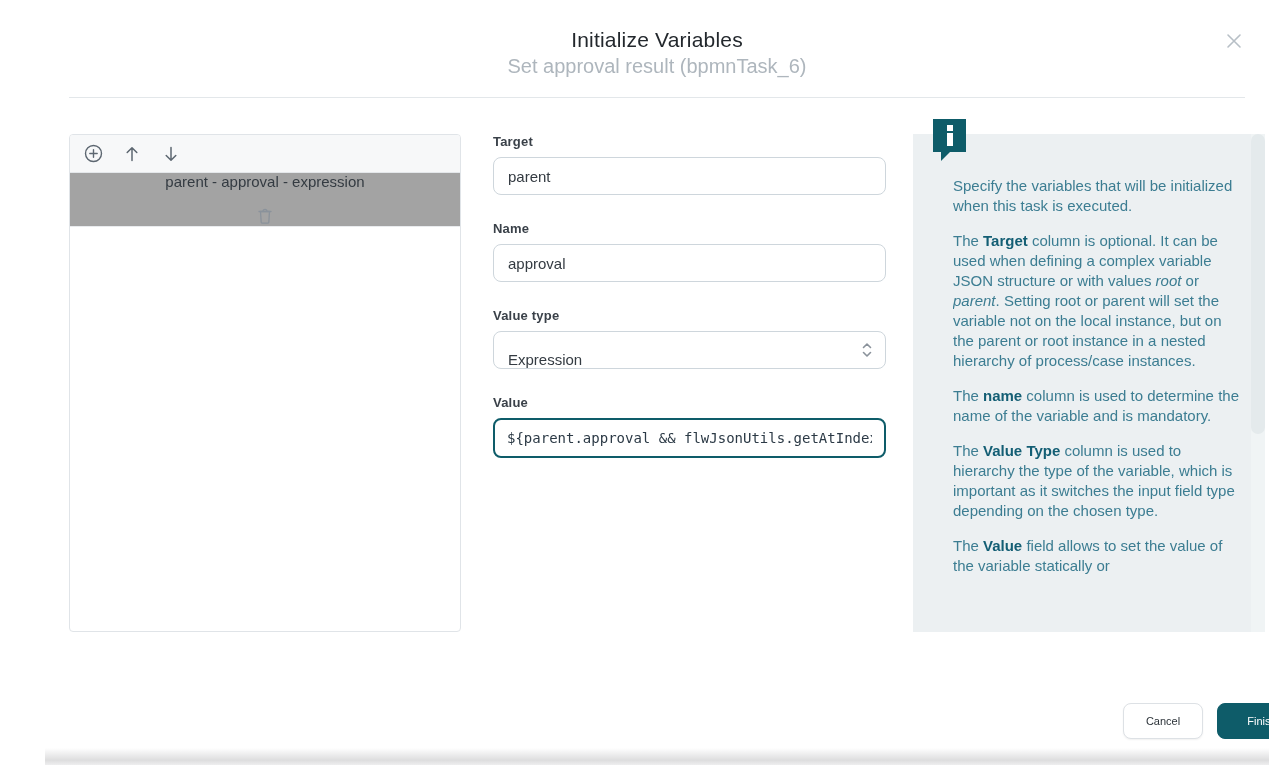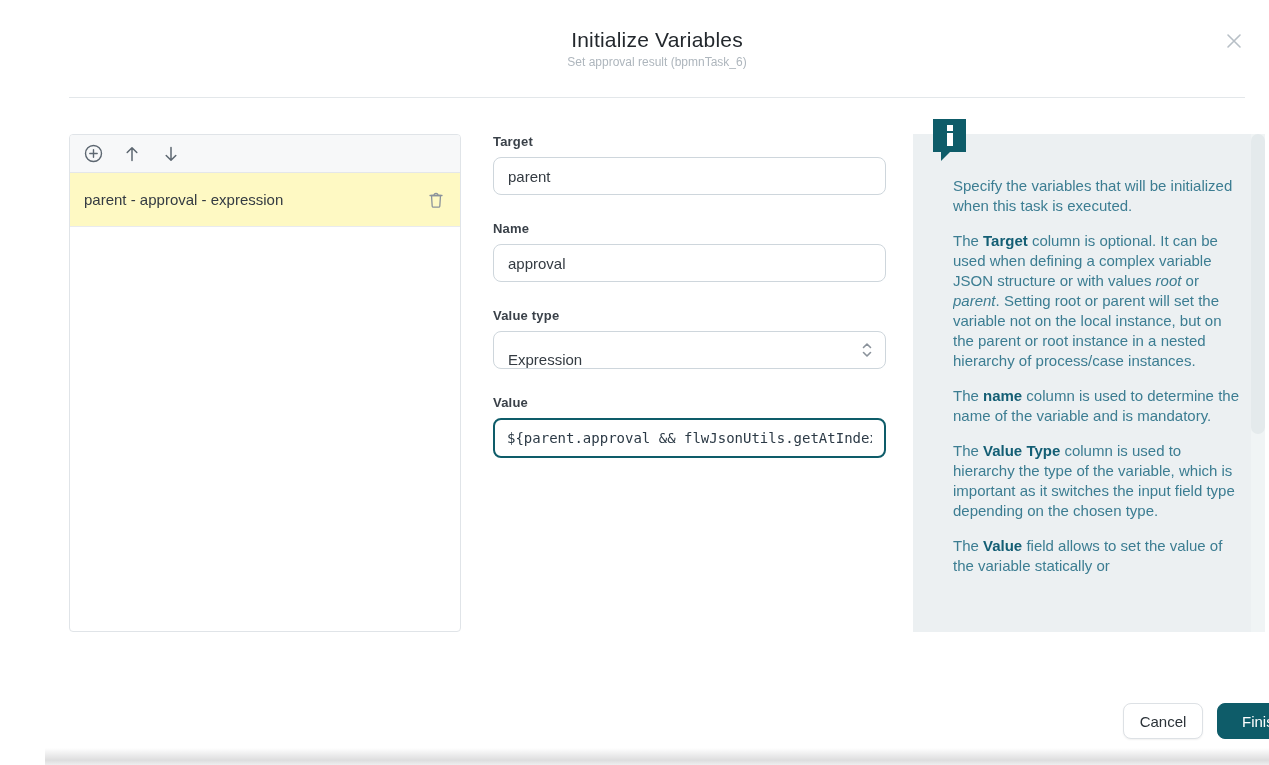--- a/index.html
+++ b/index.html
@@ -5,35 +5,35 @@
   * { margin:0; padding:0; box-sizing:border-box; }
   html,body { width:1269px; height:765px; background:#fff; }
   body { font-family:"Liberation Sans", sans-serif; position:relative; overflow:hidden; }
 
   .dialog { position:absolute; inset:0; background:#fff;margin-left:45px; }
 
   
   .dlg-title { position:absolute; top:28px; left:0; right:0; text-align:center;
     font-size:21px; font-weight:500; color:#23282d; letter-spacing:.2px; }
   .dlg-subtitle { position:absolute; top:55px; left:0; right:0; text-align:center;
-    font-size:12px; color:#aeb6bd; }
+    font-size:20px; color:#aeb6bd; }
   .close-btn { position:absolute; top:30px; right:24px; width:22px; height:22px;
     cursor:pointer; display:flex; align-items:center; justify-content:center; }
   .header-divider { position:absolute; top:97px; left:24px; right:24px; height:1px;
     background:#e3e7ea; }
 
   
   .list-panel { position:absolute; left:24px; top:134px; width:392px; height:498px;
     border:1px solid #e0e4e8; border-radius:4px; background:#fff; overflow:hidden; }
   .list-toolbar { height:38px; background:#f7f8f9; border-bottom:1px solid #e4e7ea;
     display:flex; align-items:center; padding-left:12px; gap:17px; }
   .tool-btn { width:22px; height:22px; display:flex; align-items:center;
     justify-content:center; cursor:pointer; }
-  .list-row { height:54px; background:#fef9c3; border-bottom:1px solid #e9ebee;
-    display:flex; align-items:center; padding:0 14px; cursor:pointer; }
+  .list-row { height:54px; background:#a3a3a3; border-bottom:1px solid #e9ebee;
+    display:flex; align-items:center; padding:0 14px; cursor:pointer;flex-direction:column; }
   .list-row-label { font-size:15px; color:#343b42; flex:1; }
   .row-trash { width:20px; height:20px; display:flex; align-items:center;
     justify-content:center; cursor:pointer; }
 
   
   .field { position:absolute; left:448px; width:393px; }
   .field-label { font-size:13px; font-weight:600; color:#3a4149; line-height:16px;
     margin-bottom:7px; letter-spacing:.2px; }
   .text-input, .select-input {
     width:100%; height:38px; border:1px solid #ced6dc; border-radius:8px;
@@ -61,21 +61,21 @@
   .info-text p { font-size:15px; line-height:20px; color:#3c7d92; margin-bottom:15px; }
   .info-text span.b { font-weight:700; color:#135e74; }
   .info-text span.i { font-style:italic; }
   .info-scrollbar { position:absolute; right:0; top:0; width:14px; height:100%;
     background:#f0f4f5; }
   .info-scroll-thumb { position:absolute; right:0; top:0; width:14px; height:300px;
     background:#e4eaec; border-radius:7px; }
 
   
   .btn { position:absolute; top:703px; height:36px; border-radius:8px;
-    font-family:"Liberation Sans", sans-serif; font-size:15px; display:flex;
+    font-family:"Liberation Sans", sans-serif; font-size:11px; display:flex;
     align-items:center; justify-content:center; cursor:pointer; }
   .btn-cancel { left:1078px; width:80px; background:#fff; border:1px solid #dde1e5;
     color:#2b3238; box-shadow:0 1px 2px rgba(0,0,0,.06); }
   .btn-finish { left:1172px; width:90px; background:#0e5c69; border:1px solid #0e5c69;
     color:#fff; }
 
   
   .backdrop-strip { position:absolute; left:0; right:0; top:748px; height:17px;
     background:linear-gradient(to bottom, rgba(255,255,255,0) 0%,
       rgba(180,180,182,.45) 72%, rgba(225,225,227,.55) 100%); }

